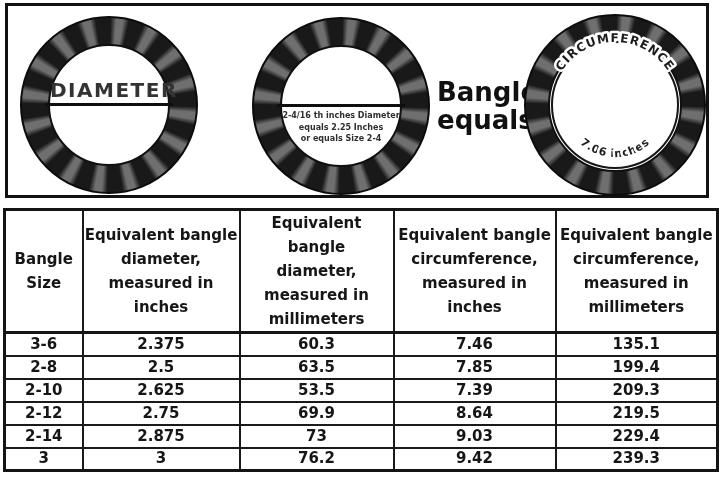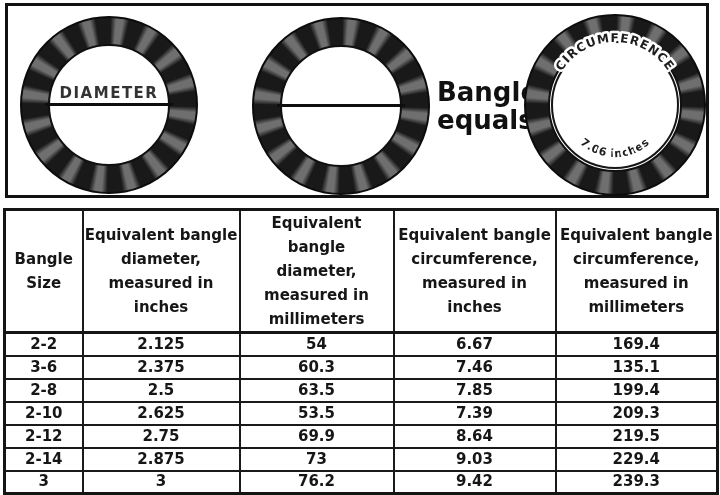--- a/index.html
+++ b/index.html
@@ -25,21 +25,21 @@
     position:absolute; inset:26px; border-radius:50%;
     background:#fff; border:2px solid #101010;
   }
   .b3 .ring-inner { inset:22px; }
   .hline {
     position:absolute; left:-5px; right:-5px; top:calc(50% - 2px);
     height:3px; background:#0e0e0e;
   }
   .diam-label {
     position:absolute; left:0; right:0; bottom:calc(50% + 3px);
-    text-align:center; font-size:15px; font-weight:700;
+    text-align:center; font-size:20px; font-weight:700;
     letter-spacing:1.5px; color:#333;
   }
   .b2-caption {
     position:absolute; left:0; right:0; top:calc(50% + 4px);
     text-align:center; font-size:8px; line-height:1.45; font-weight:700;
     color:#2f2f2f; white-space:pre-line;
   }
   .equals-text {
     position:absolute; left:429px; top:72px;
     font-size:26px; line-height:1.08; font-weight:700; color:#111;
@@ -84,20 +84,23 @@
     <div class="bangle b1">
       <div class="ring-inner">
         <div class="diam-label">DIAMETER</div>
         <div class="hline"></div>
       </div>
     </div>
 
     <div class="bangle b2">
       <div class="ring-inner">
         <div class="hline"></div>
+        <div class="b2-caption">2-4/16 th inches Diameter
+equals 2.25 Inches
+or equals Size 2-4</div>
       </div>
     </div>
 
     <div class="equals-text">Bangle
 equals</div>
 
     <div class="bangle b3">
       <div class="ring-inner"></div>
       <svg viewBox="0 0 182 182">
         <defs>
@@ -141,27 +144,20 @@
 measured in
 inches</th>
           <th>Equivalent bangle
 circumference,
 measured in
 millimeters</th>
         </tr>
     </thead>
     <tbody>
         <tr>
-          <td>2-2</td>
-          <td>2.125</td>
-          <td>54</td>
-          <td>6.67</td>
-          <td>169.4</td>
-        </tr>
-        <tr>
           <td>3-6</td>
           <td>2.375</td>
           <td>60.3</td>
           <td>7.46</td>
           <td>135.1</td>
         </tr>
         <tr>
           <td>2-8</td>
           <td>2.5</td>
           <td>63.5</td>

